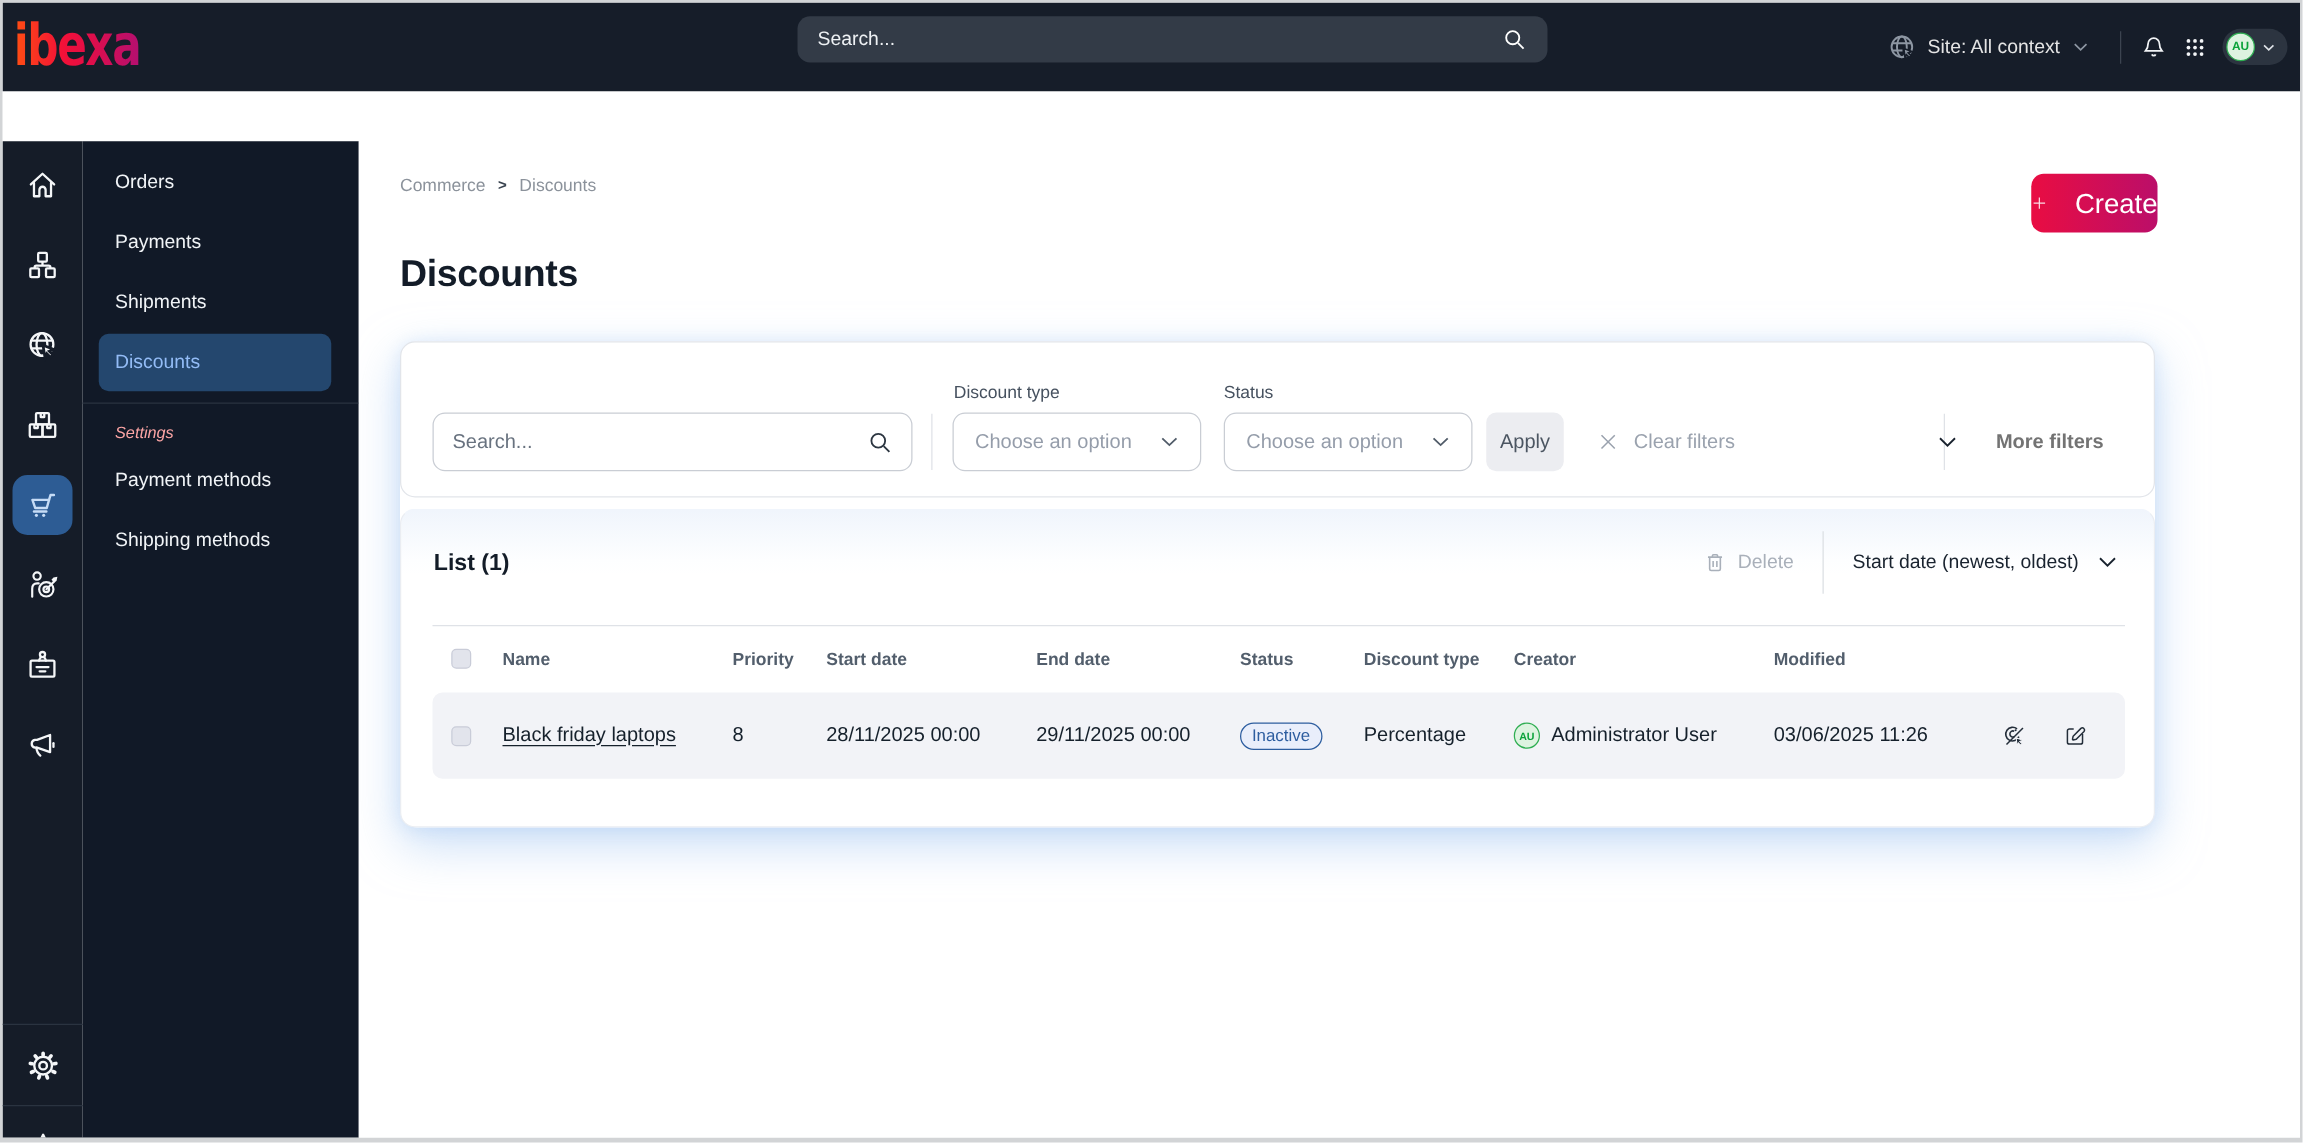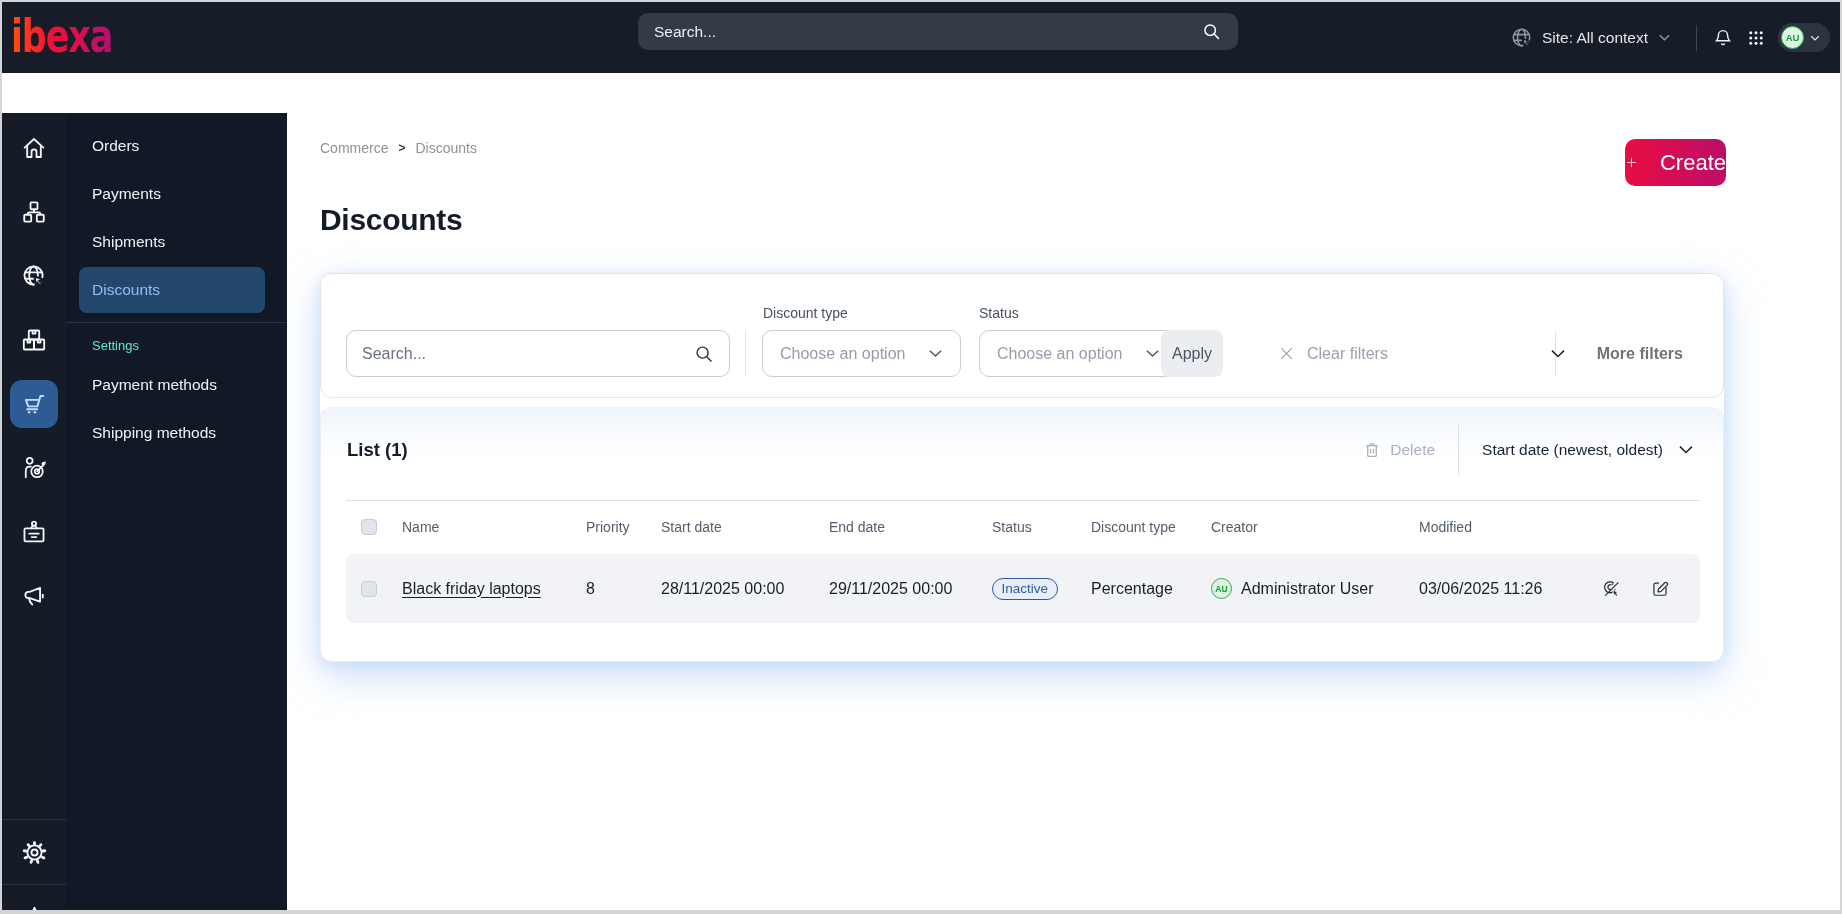--- a/index.html
+++ b/index.html
@@ -32,21 +32,21 @@
 .rail-slot.active { background:#2d5c94; color:#c6dcf6; }
 .rail-spacer { flex:1; }
 .rail-hr { width:64px; height:1px; background:#2a3340; flex-shrink:0; }
 .rail-bottom .rail-slot { margin:8px 0; }
 .rail-bottom { display:flex; flex-direction:column; align-items:center; padding-bottom:1px; }
 .menu { width:221px; background:#111927; padding-top:10px; flex-shrink:0; }
 .menu-item { height:46px; margin:0 22px 2px 13px; border-radius:8px; display:flex; align-items:center; padding-left:13px;
   color:#f1f4f7; font-size:15.5px; cursor:pointer; }
 .menu-item.active { background:#24476e; color:#93bcf6; }
 .menu-hr { height:1px; background:#2a3340; margin:9px 0; }
-.menu-section { margin:15px 0 9px 26px; color:#5eead4; font-size:13px; }
+.menu-section { margin:15px 0 9px 26px; color:#fca5a5; font-size:13px;font-style:italic; }
 
 
 .content { position:relative; flex:1; background:#fff; overflow:hidden; }
 .glow { position:absolute; left:33px; top:160px; width:1404px; height:389px; border-radius:14px;
   box-shadow:0 14px 38px 0 rgba(158,195,240,.55), 0 2px 14px rgba(165,200,242,.32); }
 .breadcrumb { position:absolute; left:33px; top:27px; display:flex; align-items:center; font-size:14px; color:#8b929b; }
 .crumb-sep { color:#39434f; font-weight:700; font-size:12px; margin:0 10px; }
 .crumb { cursor:pointer; }
 .create-btn { position:absolute; top:26px; right:114px; width:101px; height:47px; border:none; border-radius:10px;
   background:linear-gradient(90deg,#e90d42 0%,#bb0e69 100%); color:#fff; font-size:22px; font-family:inherit;
@@ -57,39 +57,39 @@
 
 .filter-card { position:absolute; left:33px; top:160px; width:1404px; height:125px; background:#fff;
   border:1px solid #e2e5ea; border-radius:12px; z-index:2; }
 .f-label { position:absolute; top:31px; font-size:14px; color:#46515f; }
 .f-input { position:absolute; top:56px; height:47px; border:1px solid #c9cdd4; border-radius:10px; background:#fff;
   display:flex; align-items:center; font-size:16px; }
 .f-search { left:25px; width:384px; color:#68727f; padding:0 14px 0 15px; }
 .f-search span { flex:1; }
 .f-vdiv { position:absolute; top:57px; width:1px; height:45px; background:#dfe2e7; }
 .f-select { color:#959daa; padding:0 16px 0 17px; justify-content:space-between; cursor:pointer; }
-.apply-btn { position:absolute; left:840px; top:56px; width:62px; height:47px; background:#ecedf1; border:none; border-radius:8px;
+.apply-btn { position:absolute; left:868px; top:56px; width:62px; height:47px; background:#ecedf1; border:none; border-radius:8px;
   font-size:16px; color:#4c5662; font-family:inherit; cursor:pointer; }
 .clear-btn { position:absolute; left:957px; top:56px; height:47px; display:flex; align-items:center; gap:12px;
   color:#9aa2ae; font-size:16px; cursor:pointer; }
 .more-filters { position:absolute; right:40px; top:56px; height:47px; display:flex; align-items:center; gap:30px;
   color:#737373; font-size:16px; font-weight:700; cursor:pointer; }
 
 
 .list-card { position:absolute; left:33px; top:294px; width:1404px; height:255px; border-radius:12px;
   background:linear-gradient(180deg,#f0f5fc 0%,#fdfeff 40px,#ffffff 52px); border:1px solid #eaedf2; border-top-color:#f0f5fc; z-index:2; }
 .list-head { position:relative; height:92px; }
 .list-title { position:absolute; left:26px; top:31px; font-size:18.5px; font-weight:700; color:#131c28; }
 .list-controls { position:absolute; right:28px; top:17px; height:50px; display:flex; align-items:center; }
 .delete-btn { display:flex; align-items:center; gap:9px; color:#a9b0ba; font-size:15.5px; cursor:default; }
 .lc-div { width:1px; height:50px; background:#dcdfe4; margin:0 23px; }
 .sort-btn { display:flex; align-items:center; gap:14px; color:#19232f; font-size:15.5px; cursor:pointer; }
 .table-sep { position:absolute; left:25px; right:23px; top:92px; height:1px; background:#dfe2e7; }
 .tbl-grid { display:grid; grid-template-columns:56px 184px 75px 168px 163px 99px 120px 208px 183px 98px; align-items:center; }
-.tbl-header { margin:0 23px 0 25px; height:54px; color:#525e6c; font-size:14px; }
+.tbl-header { margin:0 23px 0 25px; height:54px; color:#525e6c; font-size:14px;font-weight:bold; }
 .tbl-row { margin:0 23px 0 25px; height:69px; background:#f2f3f7; border-radius:8px; font-size:16px; color:#15202b; }
 .cb { width:16px; height:16px; border-radius:4px; background:#e2e4ec; border:1px solid #c9ccd8; margin-left:15px; cursor:pointer; }
 .row-name { text-decoration:underline; cursor:pointer; text-underline-offset:3px; }
 .badge { display:inline-block; padding:2.5px 8.5px; border:1px solid #2d5d9f; border-radius:20px; color:#2d5d9f;
   background:#e9eefb; font-size:13.5px; }
 .creator-cell { display:flex; align-items:center; gap:9px; }
 .creator-avatar { width:21px; height:21px; border-radius:50%; background:#ddf3e0; border:1.5px solid #2fae52; color:#0ba23a;
   font-size:8.5px; font-weight:700; display:flex; align-items:center; justify-content:center; flex-shrink:0; }
 .row-actions { display:flex; align-items:center; justify-content:flex-end; gap:30px; padding-right:31px; color:#242e3a; }
 .row-actions svg { cursor:pointer; }

